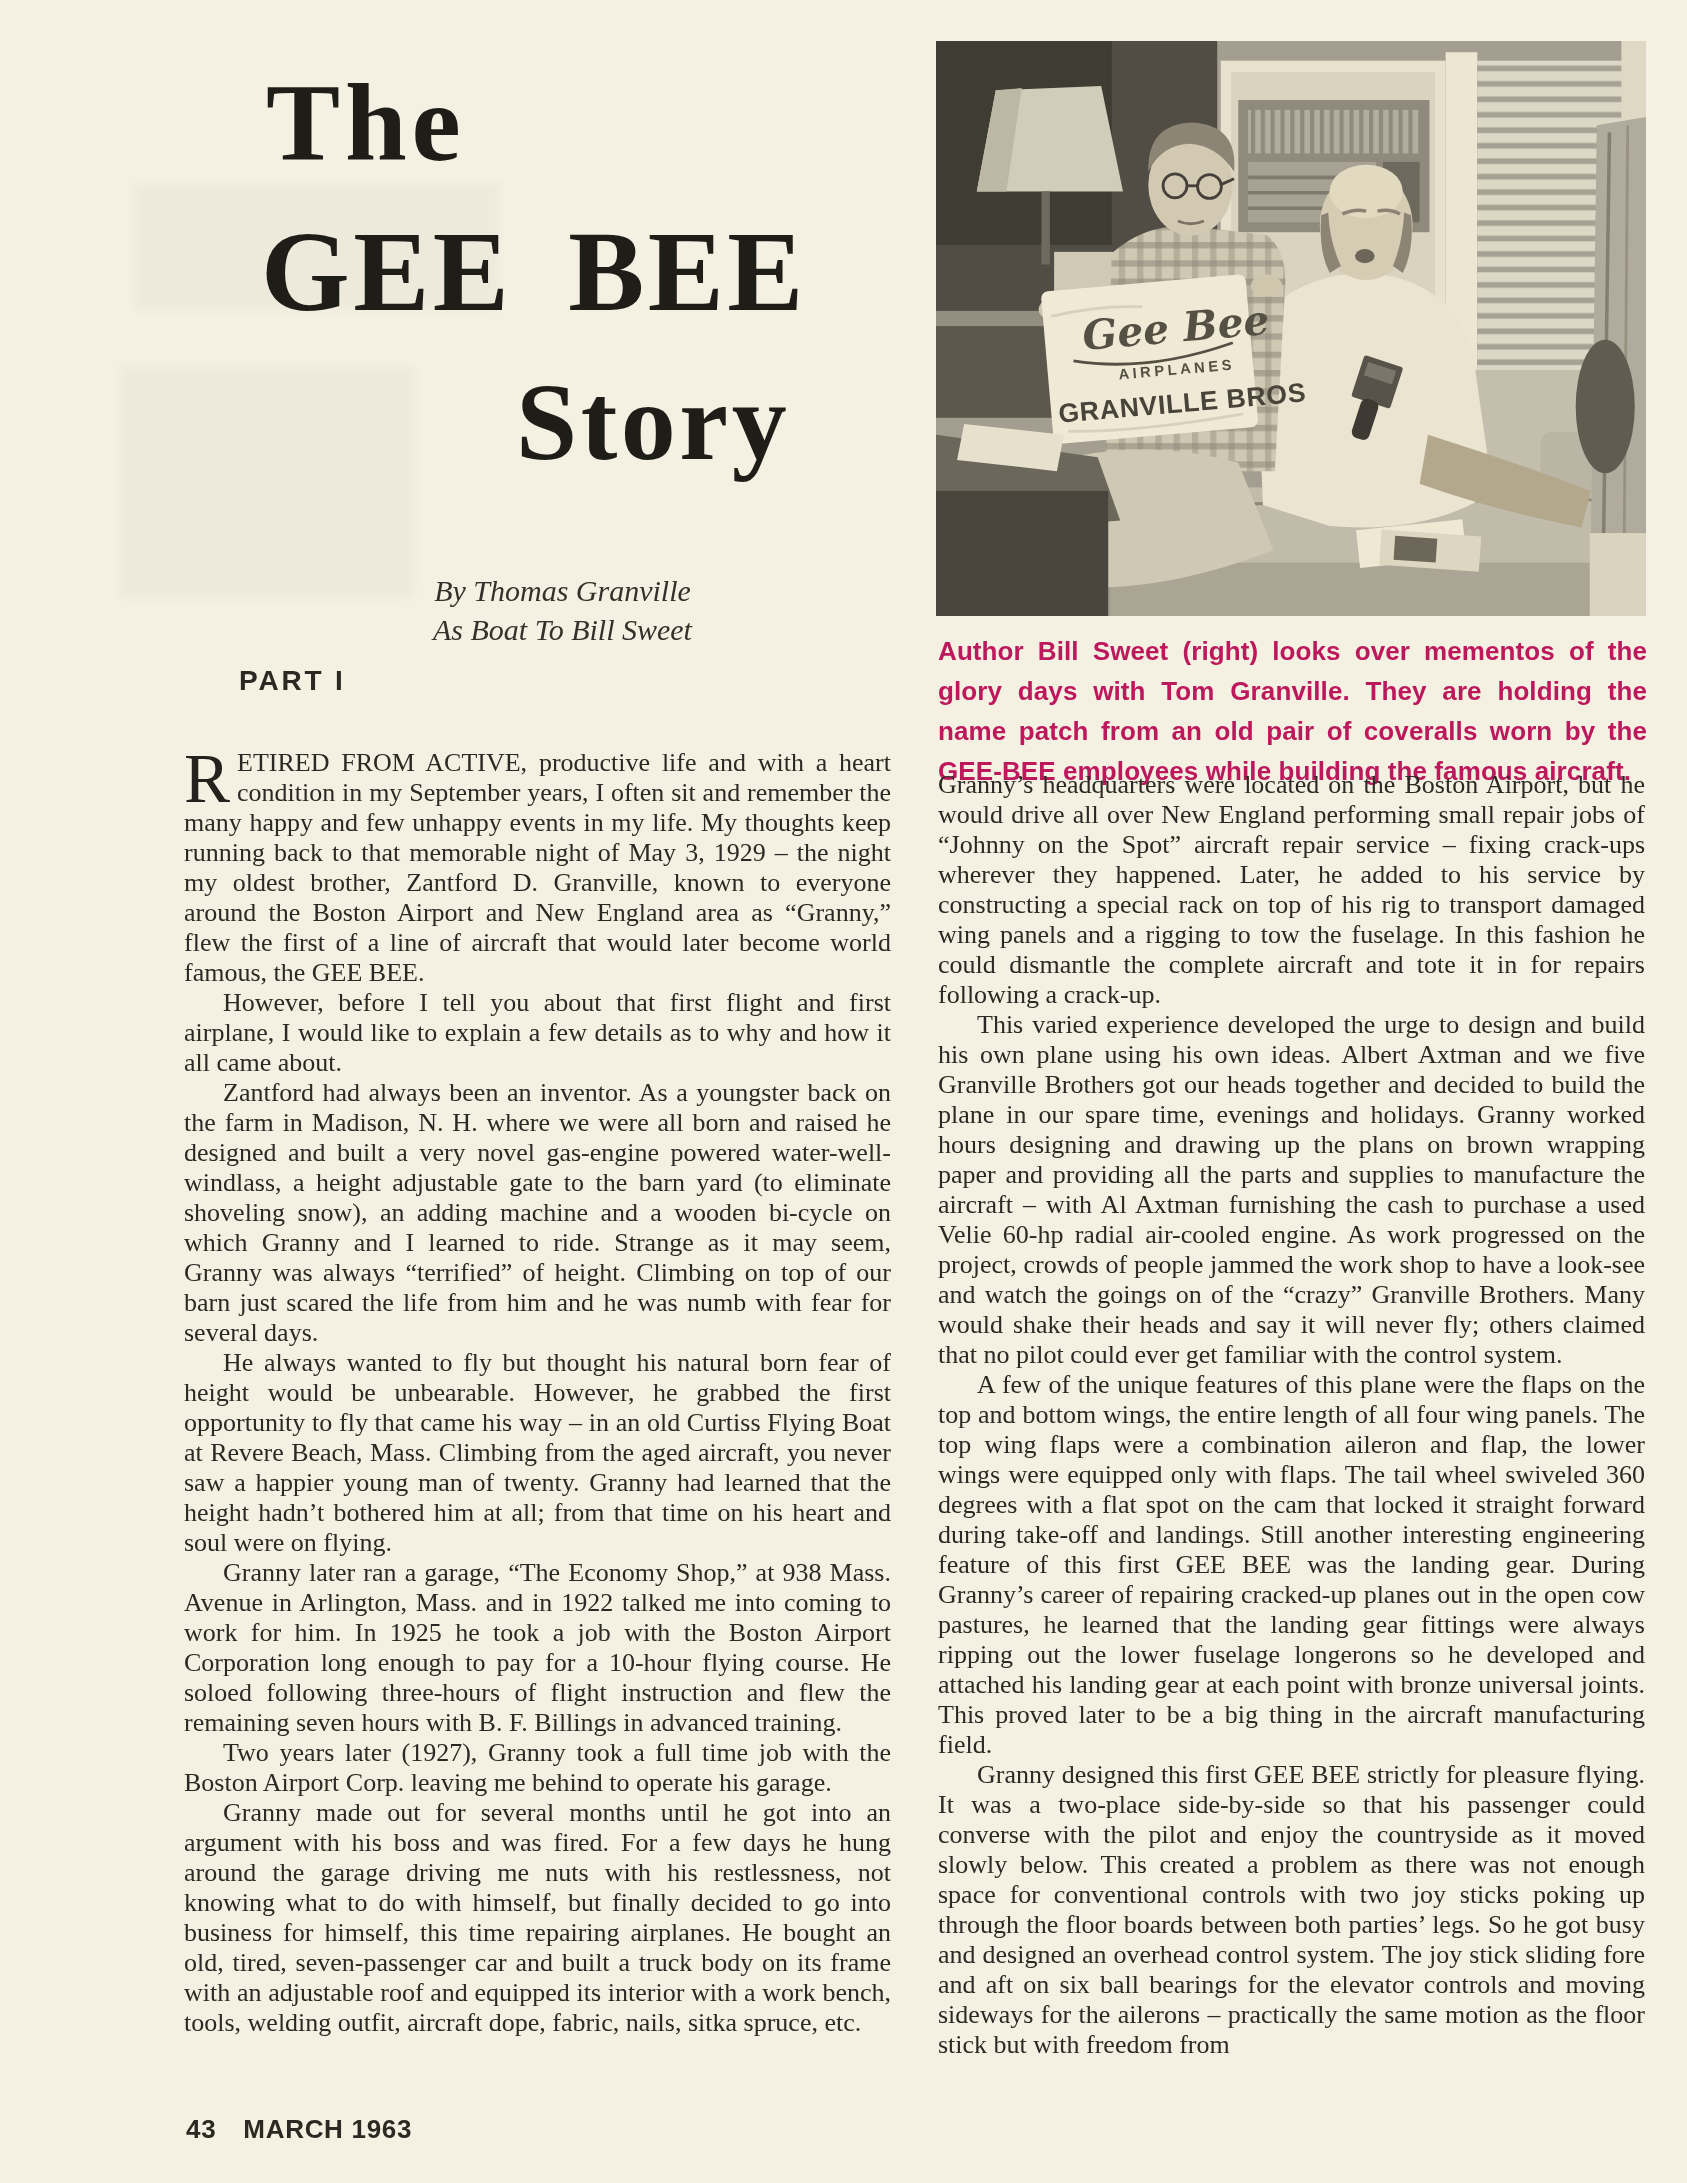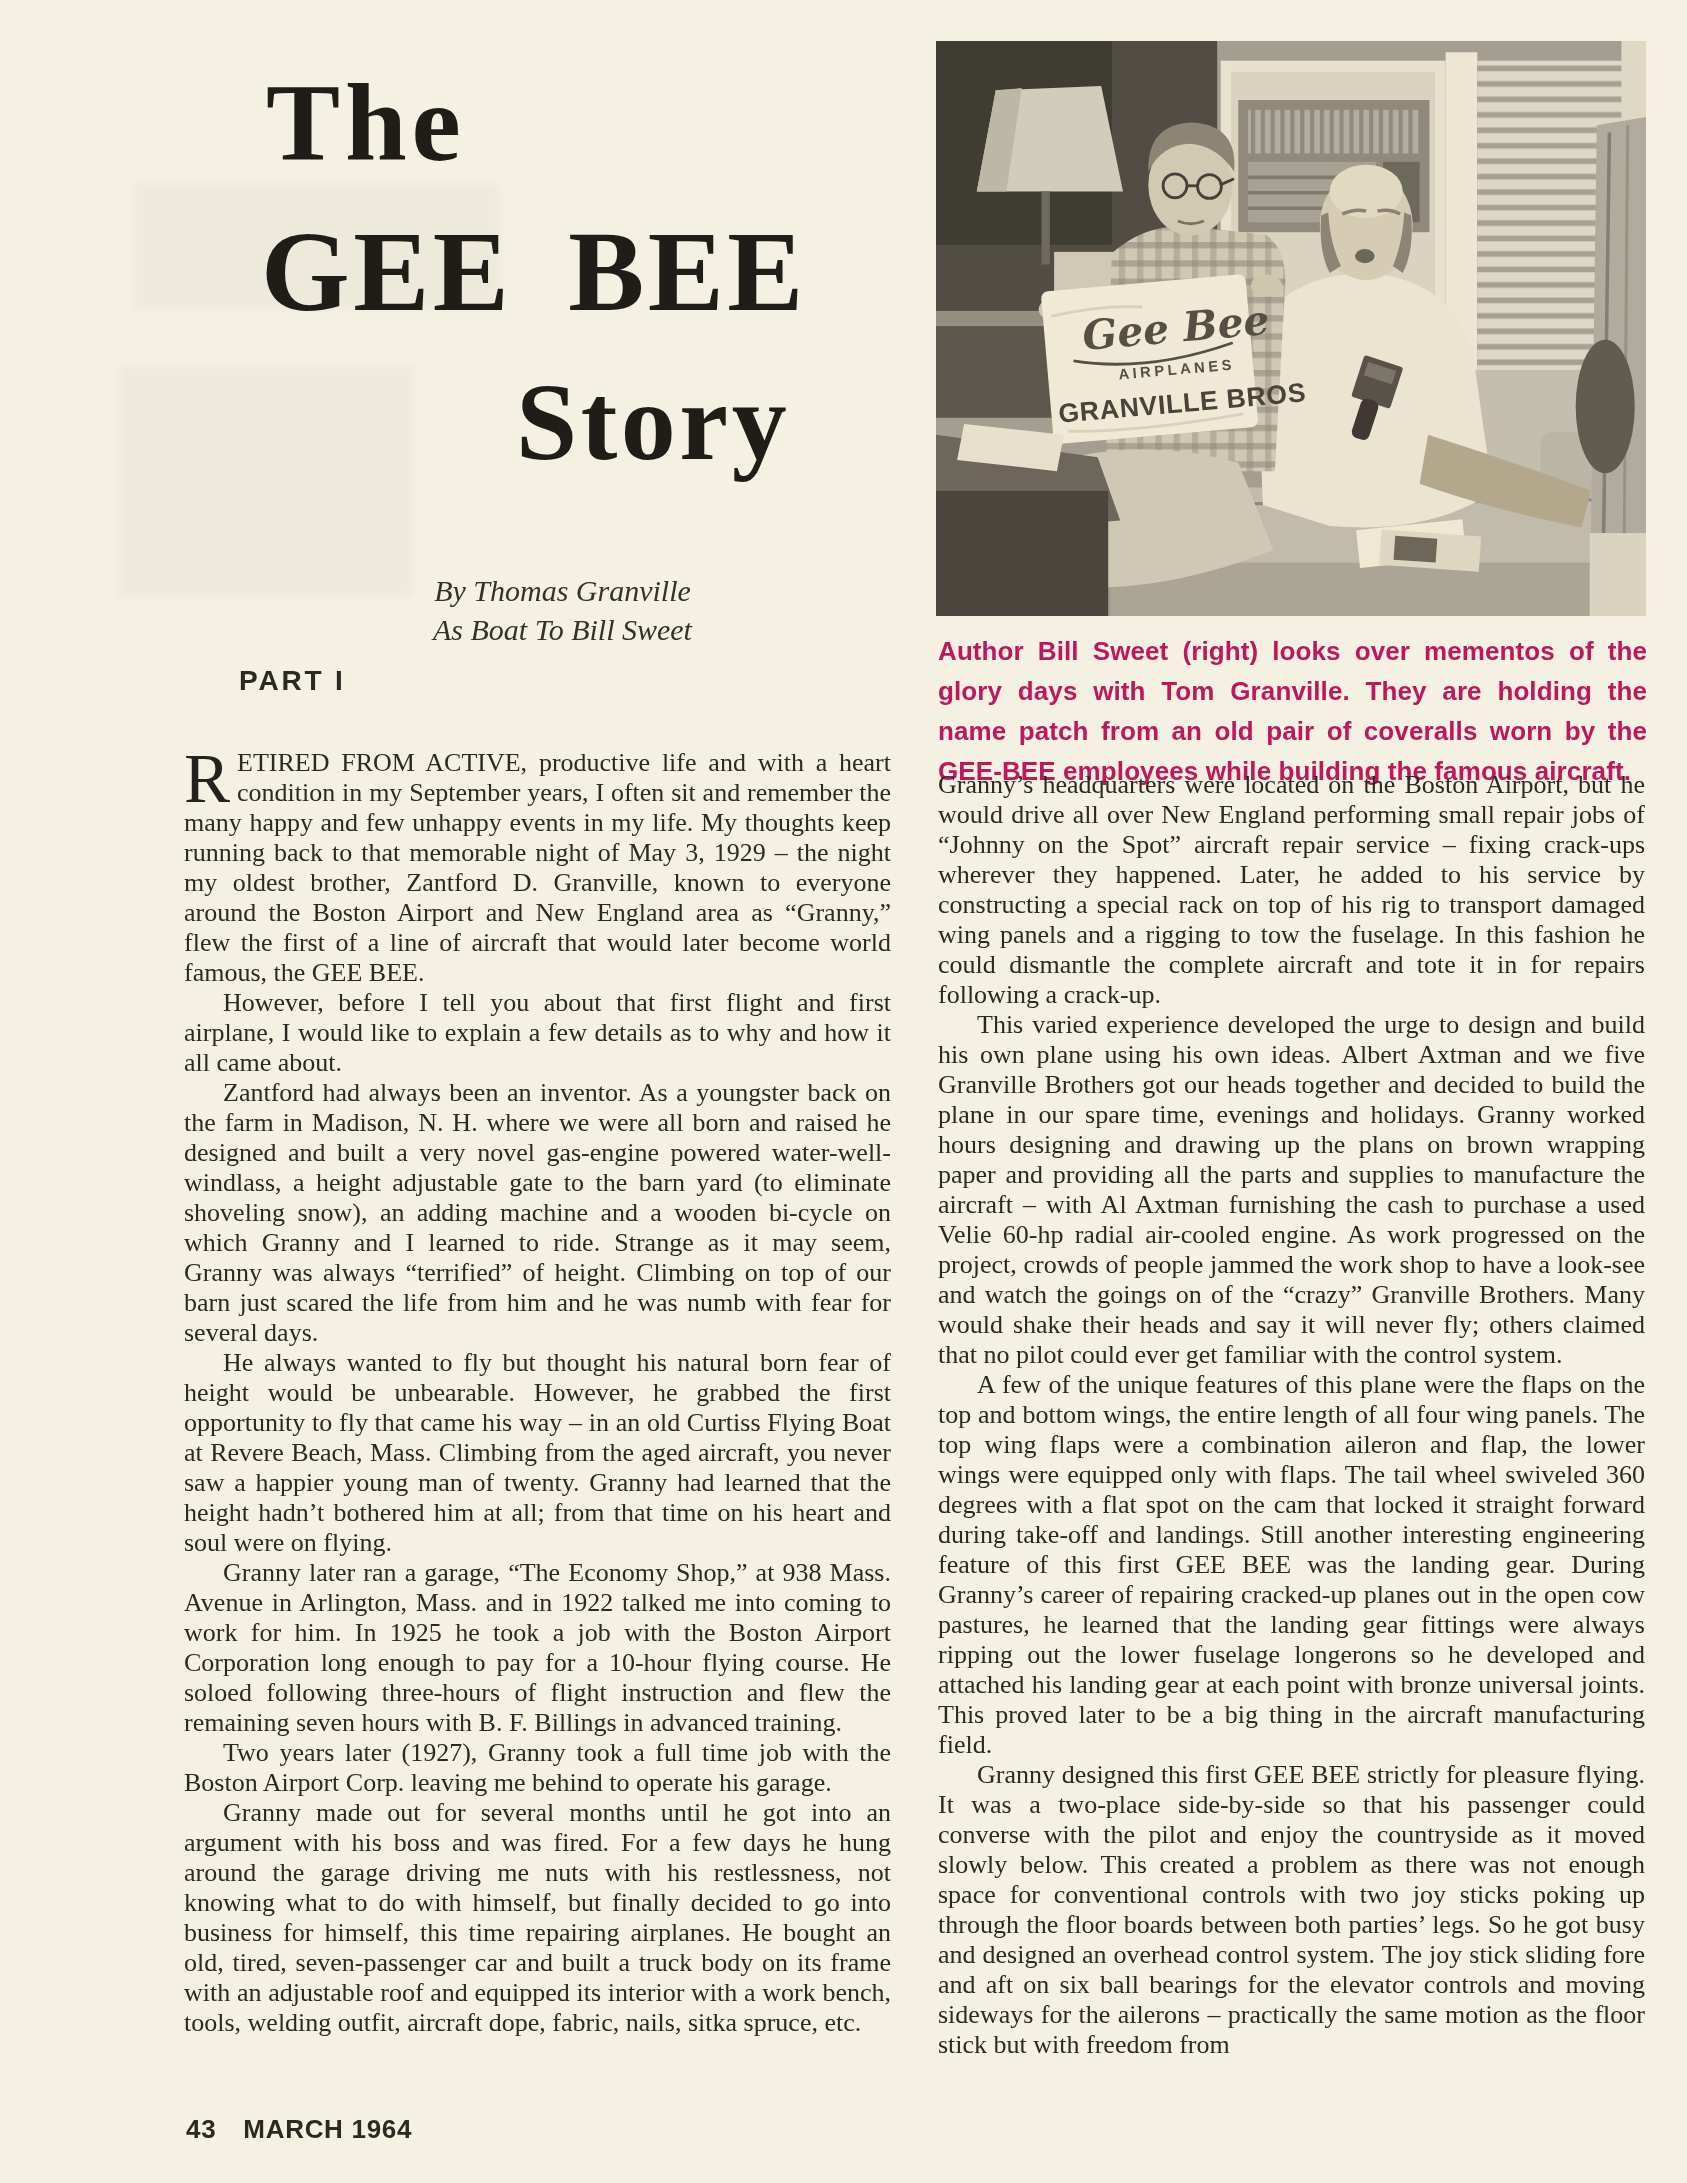--- a/index.html
+++ b/index.html
@@ -197,17 +197,17 @@
   </section>
 
   <section class="col col-right">
     <p>Granny’s headquarters were located on the Boston Airport, but he would drive all over New England performing small repair jobs of “Johnny on the Spot” aircraft repair service – fixing crack-ups wherever they happened. Later, he added to his service by constructing a special rack on top of his rig to transport damaged wing panels and a rigging to tow the fuselage. In this fashion he could dismantle the complete aircraft and tote it in for repairs following a crack-up.</p>
     <p class="ind">This varied experience developed the urge to design and build his own plane using his own ideas. Albert Axtman and we five Granville Brothers got our heads together and decided to build the plane in our spare time, evenings and holidays. Granny worked hours designing and drawing up the plans on brown wrapping paper and providing all the parts and supplies to manufacture the aircraft – with Al Axtman furnishing the cash to purchase a used Velie 60-hp radial air-cooled engine. As work progressed on the project, crowds of people jammed the work shop to have a look-see and watch the goings on of the “crazy” Granville Brothers. Many would shake their heads and say it will never fly; others claimed that no pilot could ever get familiar with the control system.</p>
     <p class="ind">A few of the unique features of this plane were the flaps on the top and bottom wings, the entire length of all four wing panels. The top wing flaps were a combination aileron and flap, the lower wings were equipped only with flaps. The tail wheel swiveled 360 degrees with a flat spot on the cam that locked it straight forward during take-off and landings. Still another interesting engineering feature of this first GEE BEE was the landing gear. During Granny’s career of repairing cracked-up planes out in the open cow pastures, he learned that the landing gear fittings were always ripping out the lower fuselage longerons so he developed and attached his landing gear at each point with bronze universal joints. This proved later to be a big thing in the aircraft manufacturing field.</p>
     <p class="ind">Granny designed this first GEE BEE strictly for pleasure flying. It was a two-place side-by-side so that his passenger could converse with the pilot and enjoy the countryside as it moved slowly below. This created a problem as there was not enough space for conventional controls with two joy sticks poking up through the floor boards between both parties’ legs. So he got busy and designed an overhead control system. The joy stick sliding fore and aft on six ball bearings for the elevator controls and moving sideways for the ailerons – practically the same motion as the floor stick but with freedom from</p>
   </section>
 
   <footer class="pagefoot">
-    <span class="pn">43</span><span class="issue">MARCH 1964</span>
+    <span class="pn">43</span><span class="issue">MARCH 1963</span>
   </footer>
 
 </div>
 
 
 </body></html>

